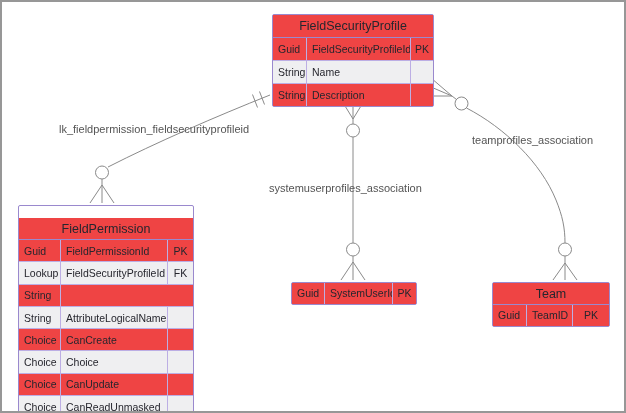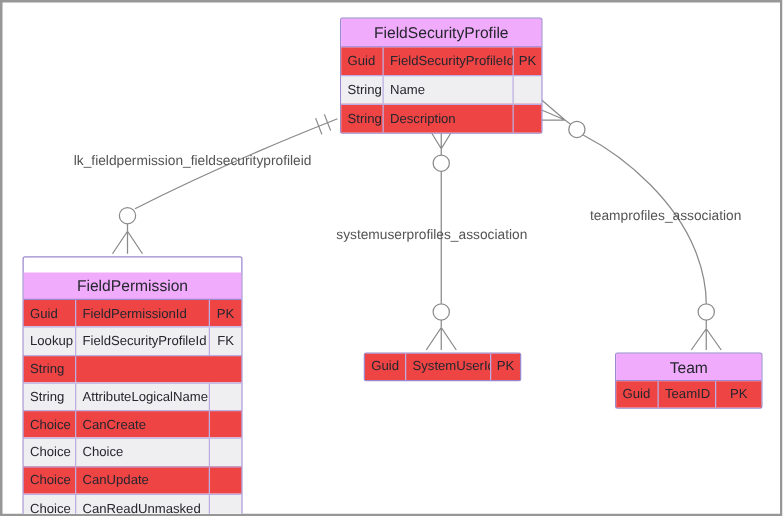--- a/index.html
+++ b/index.html
@@ -11,21 +11,21 @@
   .lines-layer{position:absolute;left:0;top:0;width:622px;height:409px;}
   .rel-stroke{stroke:#8a8a8a;stroke-width:1;fill:none;}
   .rel-circle{stroke:#8a8a8a;stroke-width:1;fill:#ffffff;}
 
   .entity{
     position:absolute;box-sizing:border-box;background:#ffffff;
     border:1.5px solid #9a89ce;border-radius:2px;
     color:#26262e;font-size:10.5px;
   }
   .entity-title{
-    background:#f0abfc;border-bottom:1.5px solid #9a89ce;
+    background:#ef4444;border-bottom:1.5px solid #9a89ce;
     text-align:center;font-size:12.5px;color:#26262e;
     display:flex;align-items:center;justify-content:center;
   }
   .ent-row{display:flex;align-items:center;background:#ef4444;}
   .ent-row.alt{background:#efeff1;}
   .ent-row + .ent-row{border-top:1px solid #bcaee4;}
   .cell{box-sizing:border-box;height:100%;display:flex;align-items:center;white-space:nowrap;overflow:hidden;}
   .c-type,.c-name{padding-left:5px;border-right:1px solid #bcaee4;}
   .c-key{justify-content:center;}
 
@@ -48,21 +48,21 @@
   .e-team{left:490px;top:280px;width:118px;}
   .e-team .entity-title{height:21px;}
   .e-team .ent-row{height:20.5px;}
   .e-team .c-type{width:34px;} .e-team .c-name{width:46px;text-align:right;} .e-team .c-key{flex:1;}
 
   .rel-label{
     position:absolute;font-size:11px;color:#545454;white-space:nowrap;
   }
   .lbl-lk{left:57px;top:121px;}
   .lbl-su{left:267px;top:180px;}
-  .lbl-team{left:470px;top:165px;}
+  .lbl-team{left:470px;top:132px;}
 </style>
 </head>
 <body>
 
 <div class="frame">
 
   <svg class="lines-layer" viewBox="0 0 622 409" xmlns="http://www.w3.org/2000/svg">
 
     <g>
       <path class="rel-stroke" d="M 268 93 C 215 114, 153 141, 106 165"></path>

